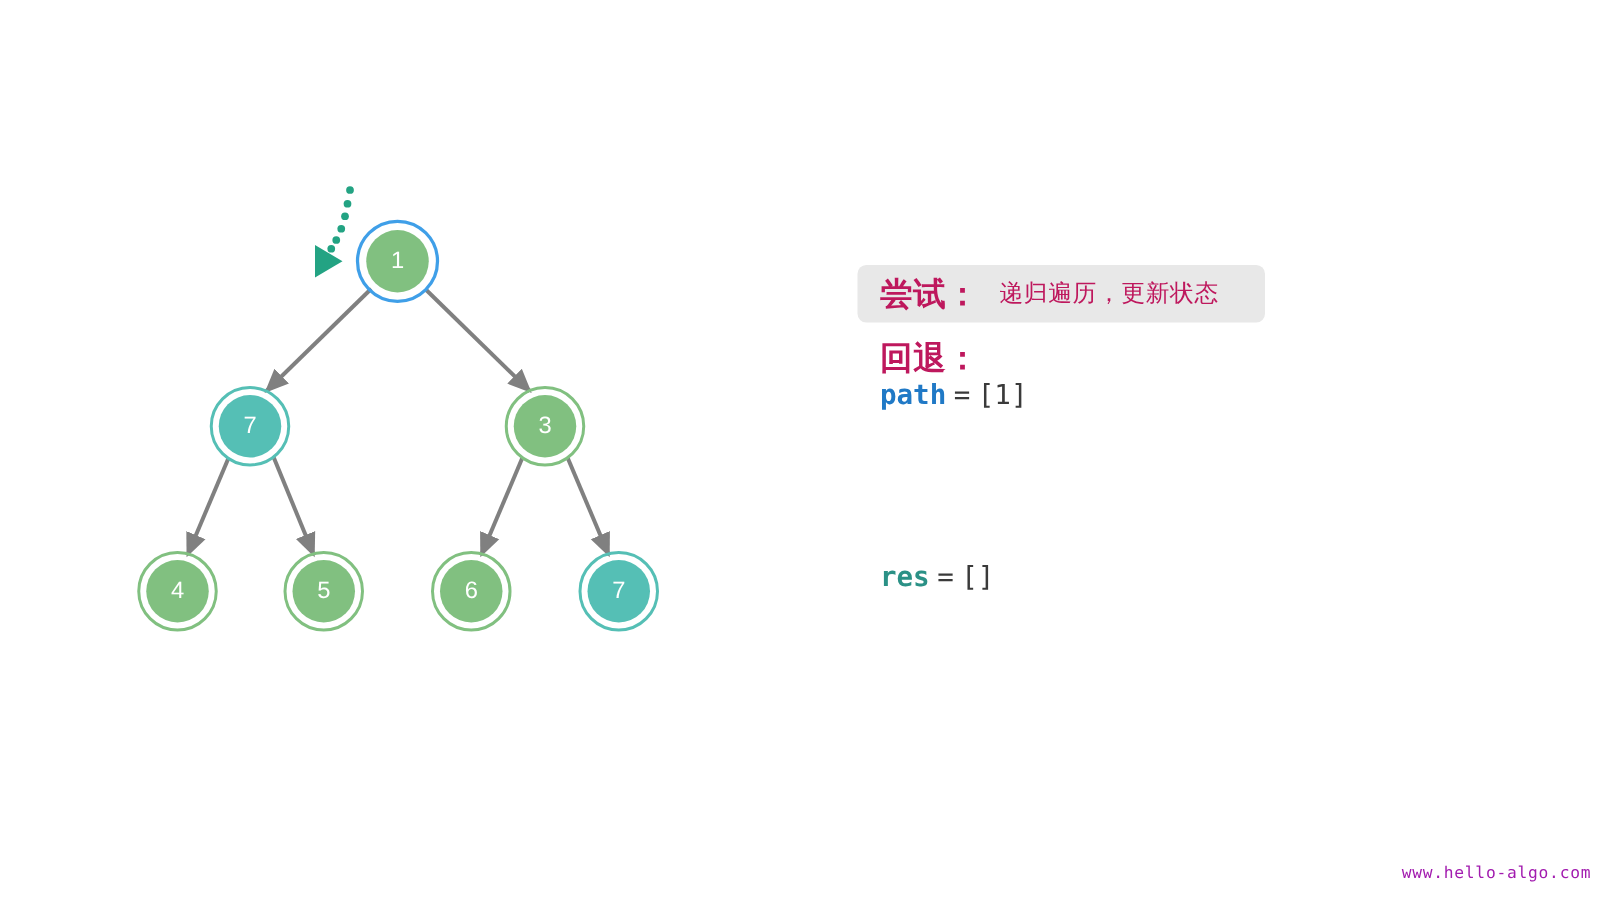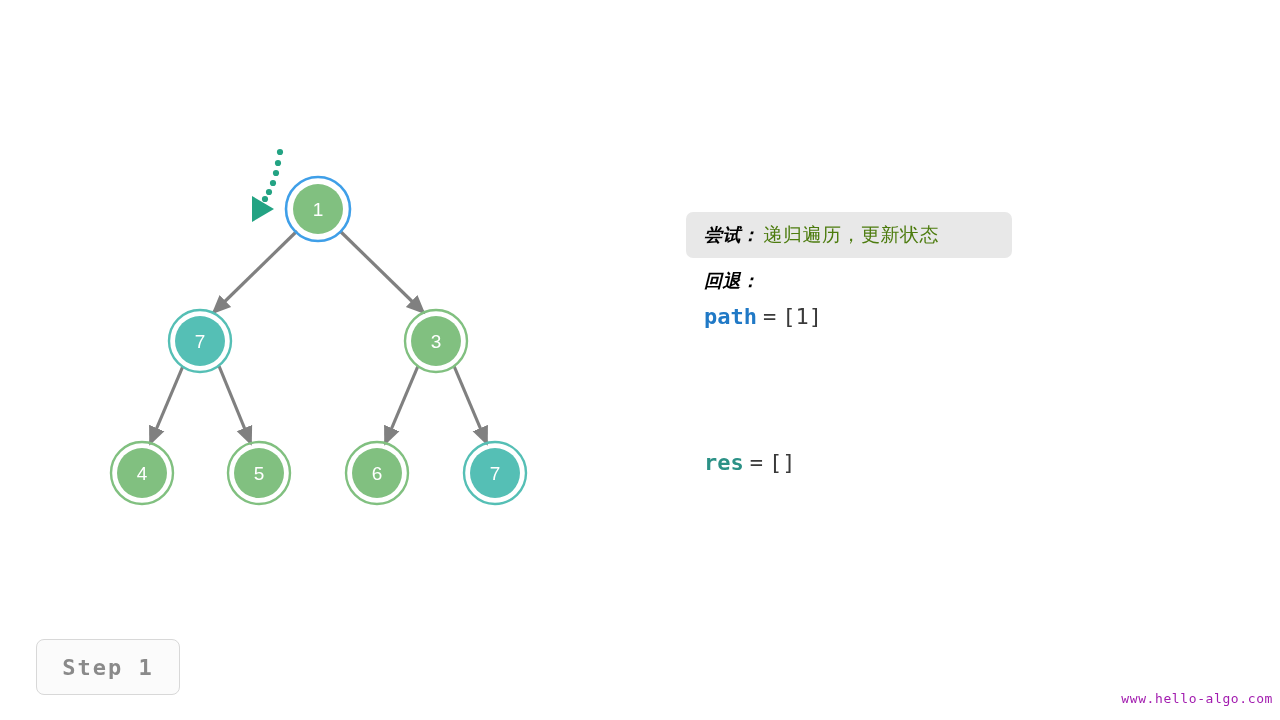--- a/index.html
+++ b/index.html
@@ -52,40 +52,39 @@
   .info-row.highlight {
     background: #e8e8e8;
     border-radius: 7px;
     width: 326px;
     height: 46px;
     align-items: center;
   }
 
   .info-row.plain {
     height: 46px;
-    align-items: center;
+    align-items: flex-end;
     gap: 32px;
   }
 
   .cn-label {
     font-family: "Liberation Sans", "DejaVu Sans", sans-serif;
     font-weight: bold;
-    font-size: 18px;
-    color: #000000;
+    font-size: 26px;
+    color: #be185d;
     white-space: nowrap;
     letter-spacing: 0.5px;
-    font-style: italic;
   }
 
   .cn-text {
     font-family: "Liberation Sans", "DejaVu Sans", sans-serif;
     font-size: 19px;
-    color: #4d7c0f;
+    color: #be185d;
     white-space: nowrap;
-    margin-left: 4px;
+    margin-left: 16px;
     letter-spacing: 0.5px;
   }
 
   .code-row {
     display: flex;
     align-items: baseline;
     padding: 0 18px;
     font-family: "DejaVu Sans Mono", "Liberation Mono", monospace;
     font-size: 22px;
     white-space: pre;
@@ -245,17 +244,16 @@
     </div>
 
     <div class="code-row" id="row-res">
       <span class="var-res">res</span>
       <span class="code-eq">=</span>
       <span class="code-val">[]</span>
     </div>
 
   </div>
 
-  <div id="step-badge">Step 1</div>
 
   <div id="watermark">www.hello-algo.com</div>
 
 </div>
 
 </body></html>

